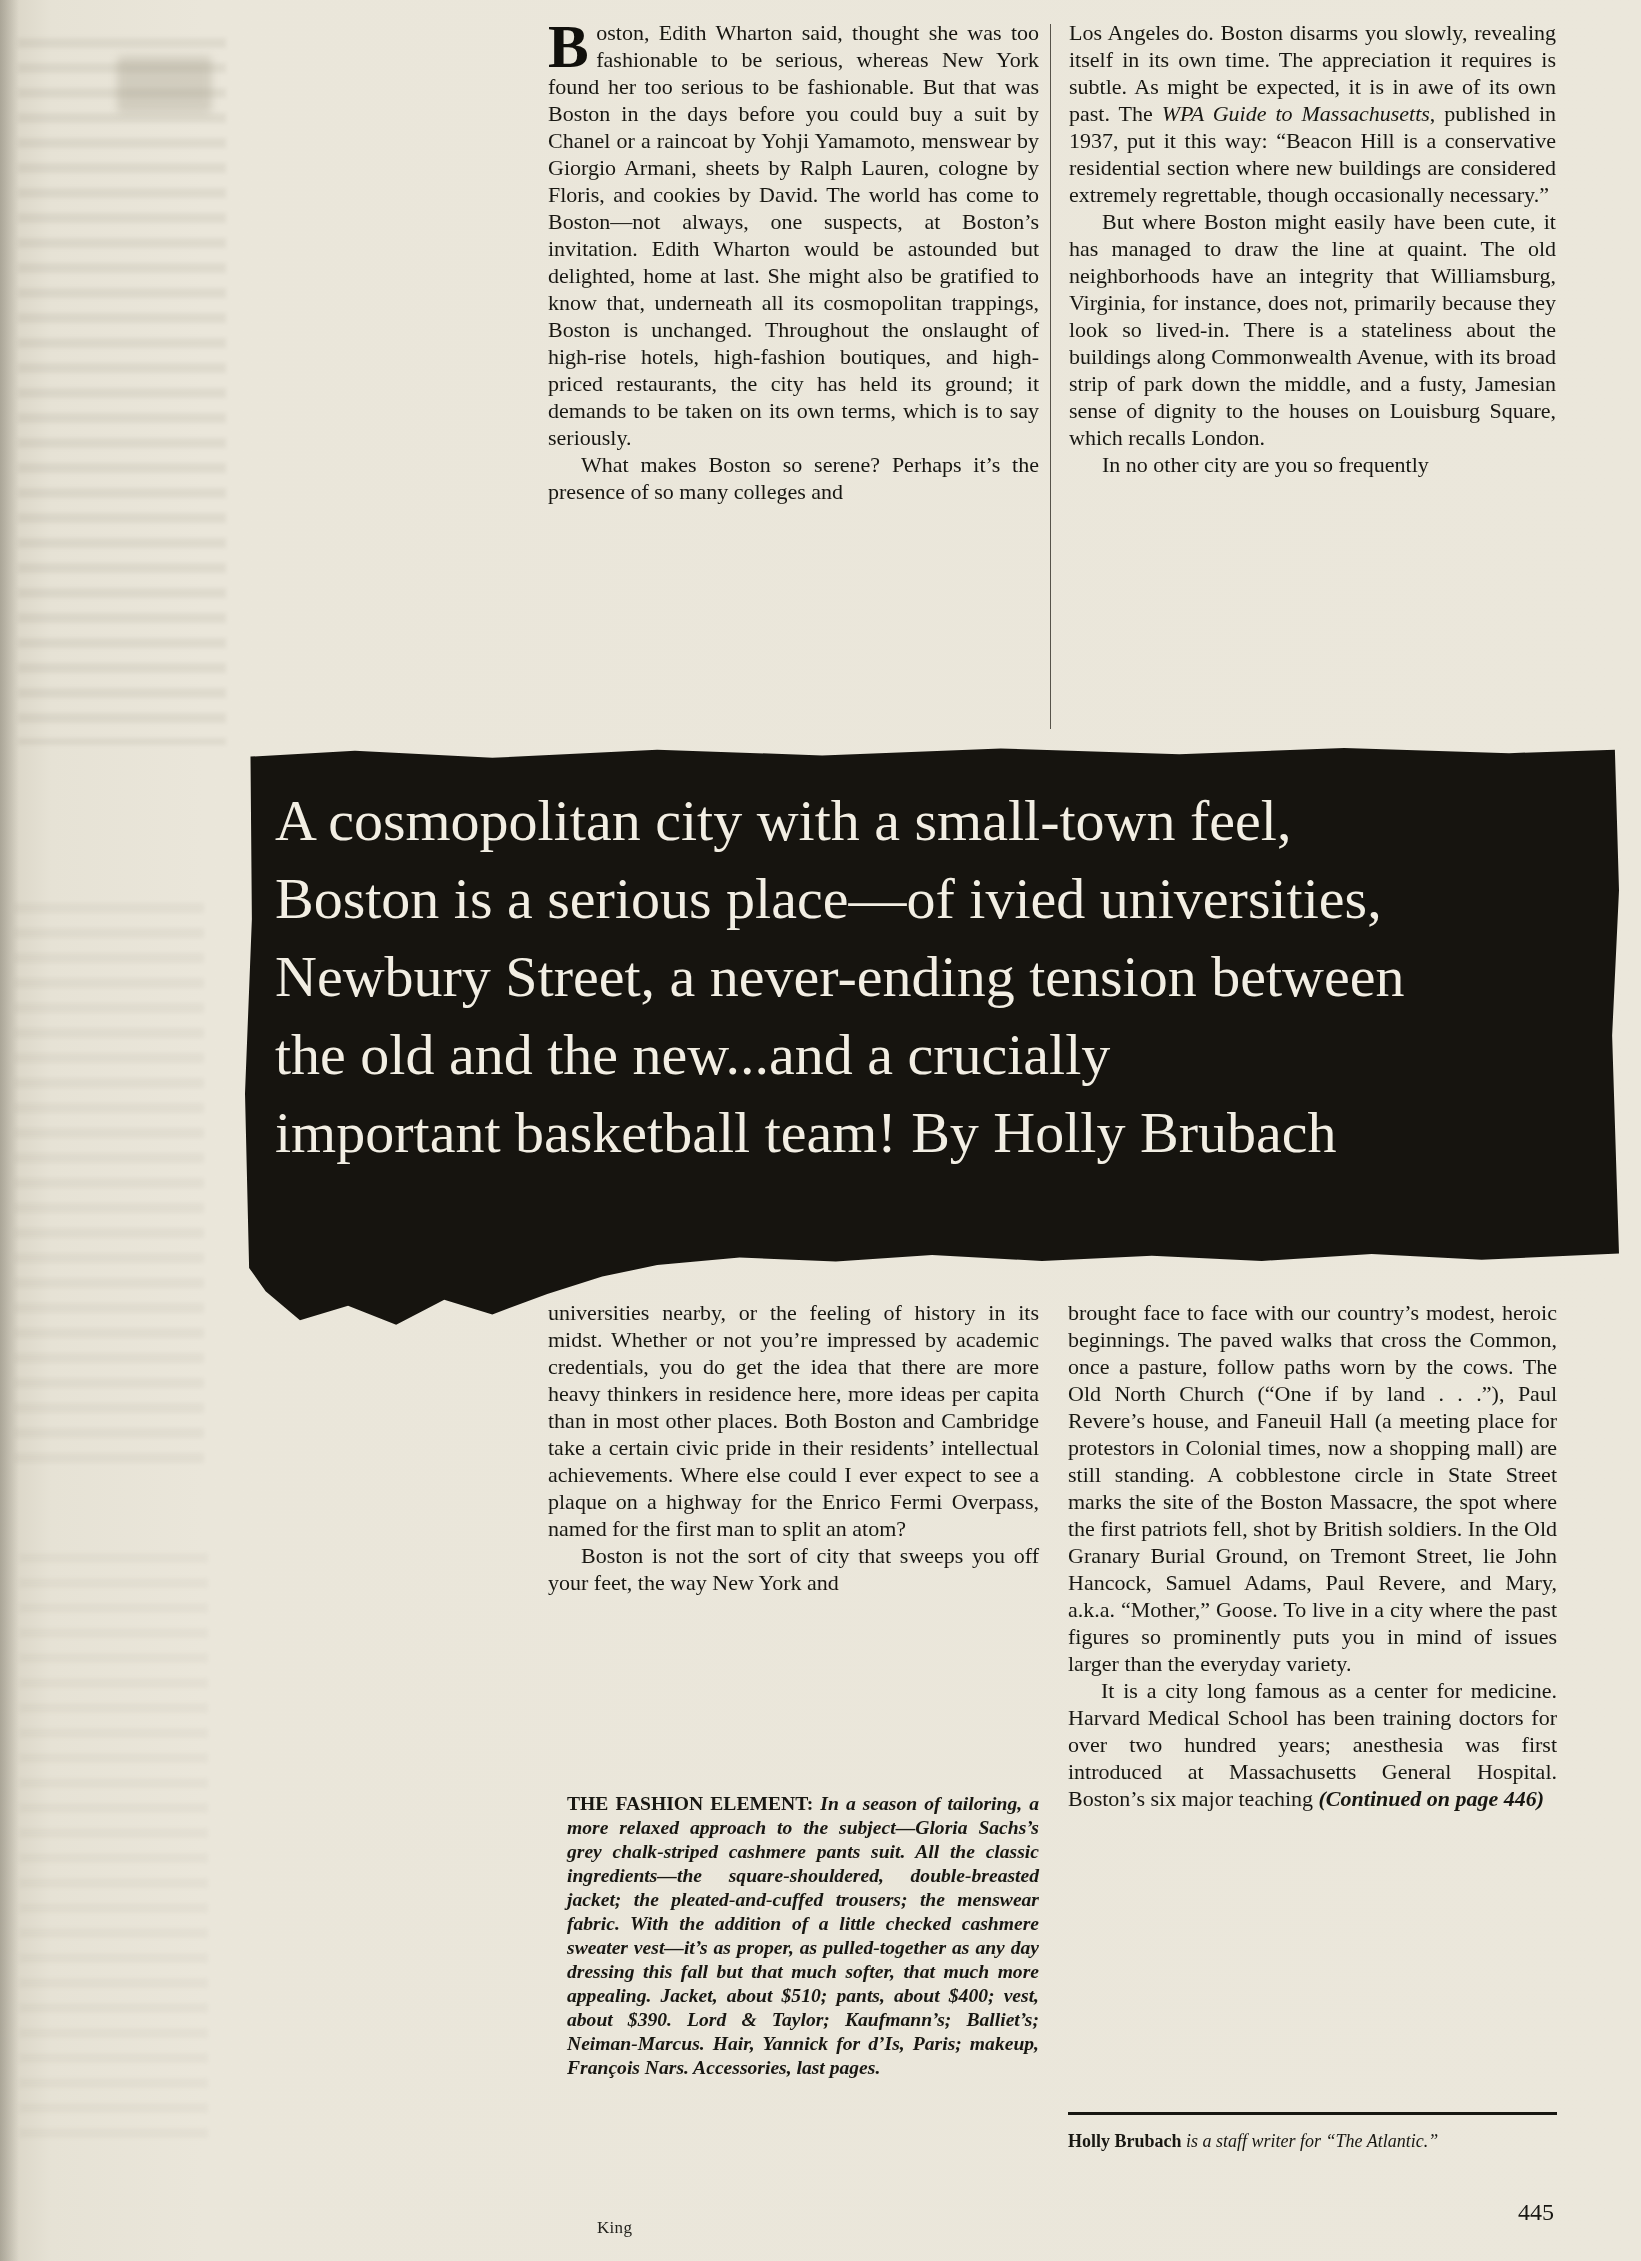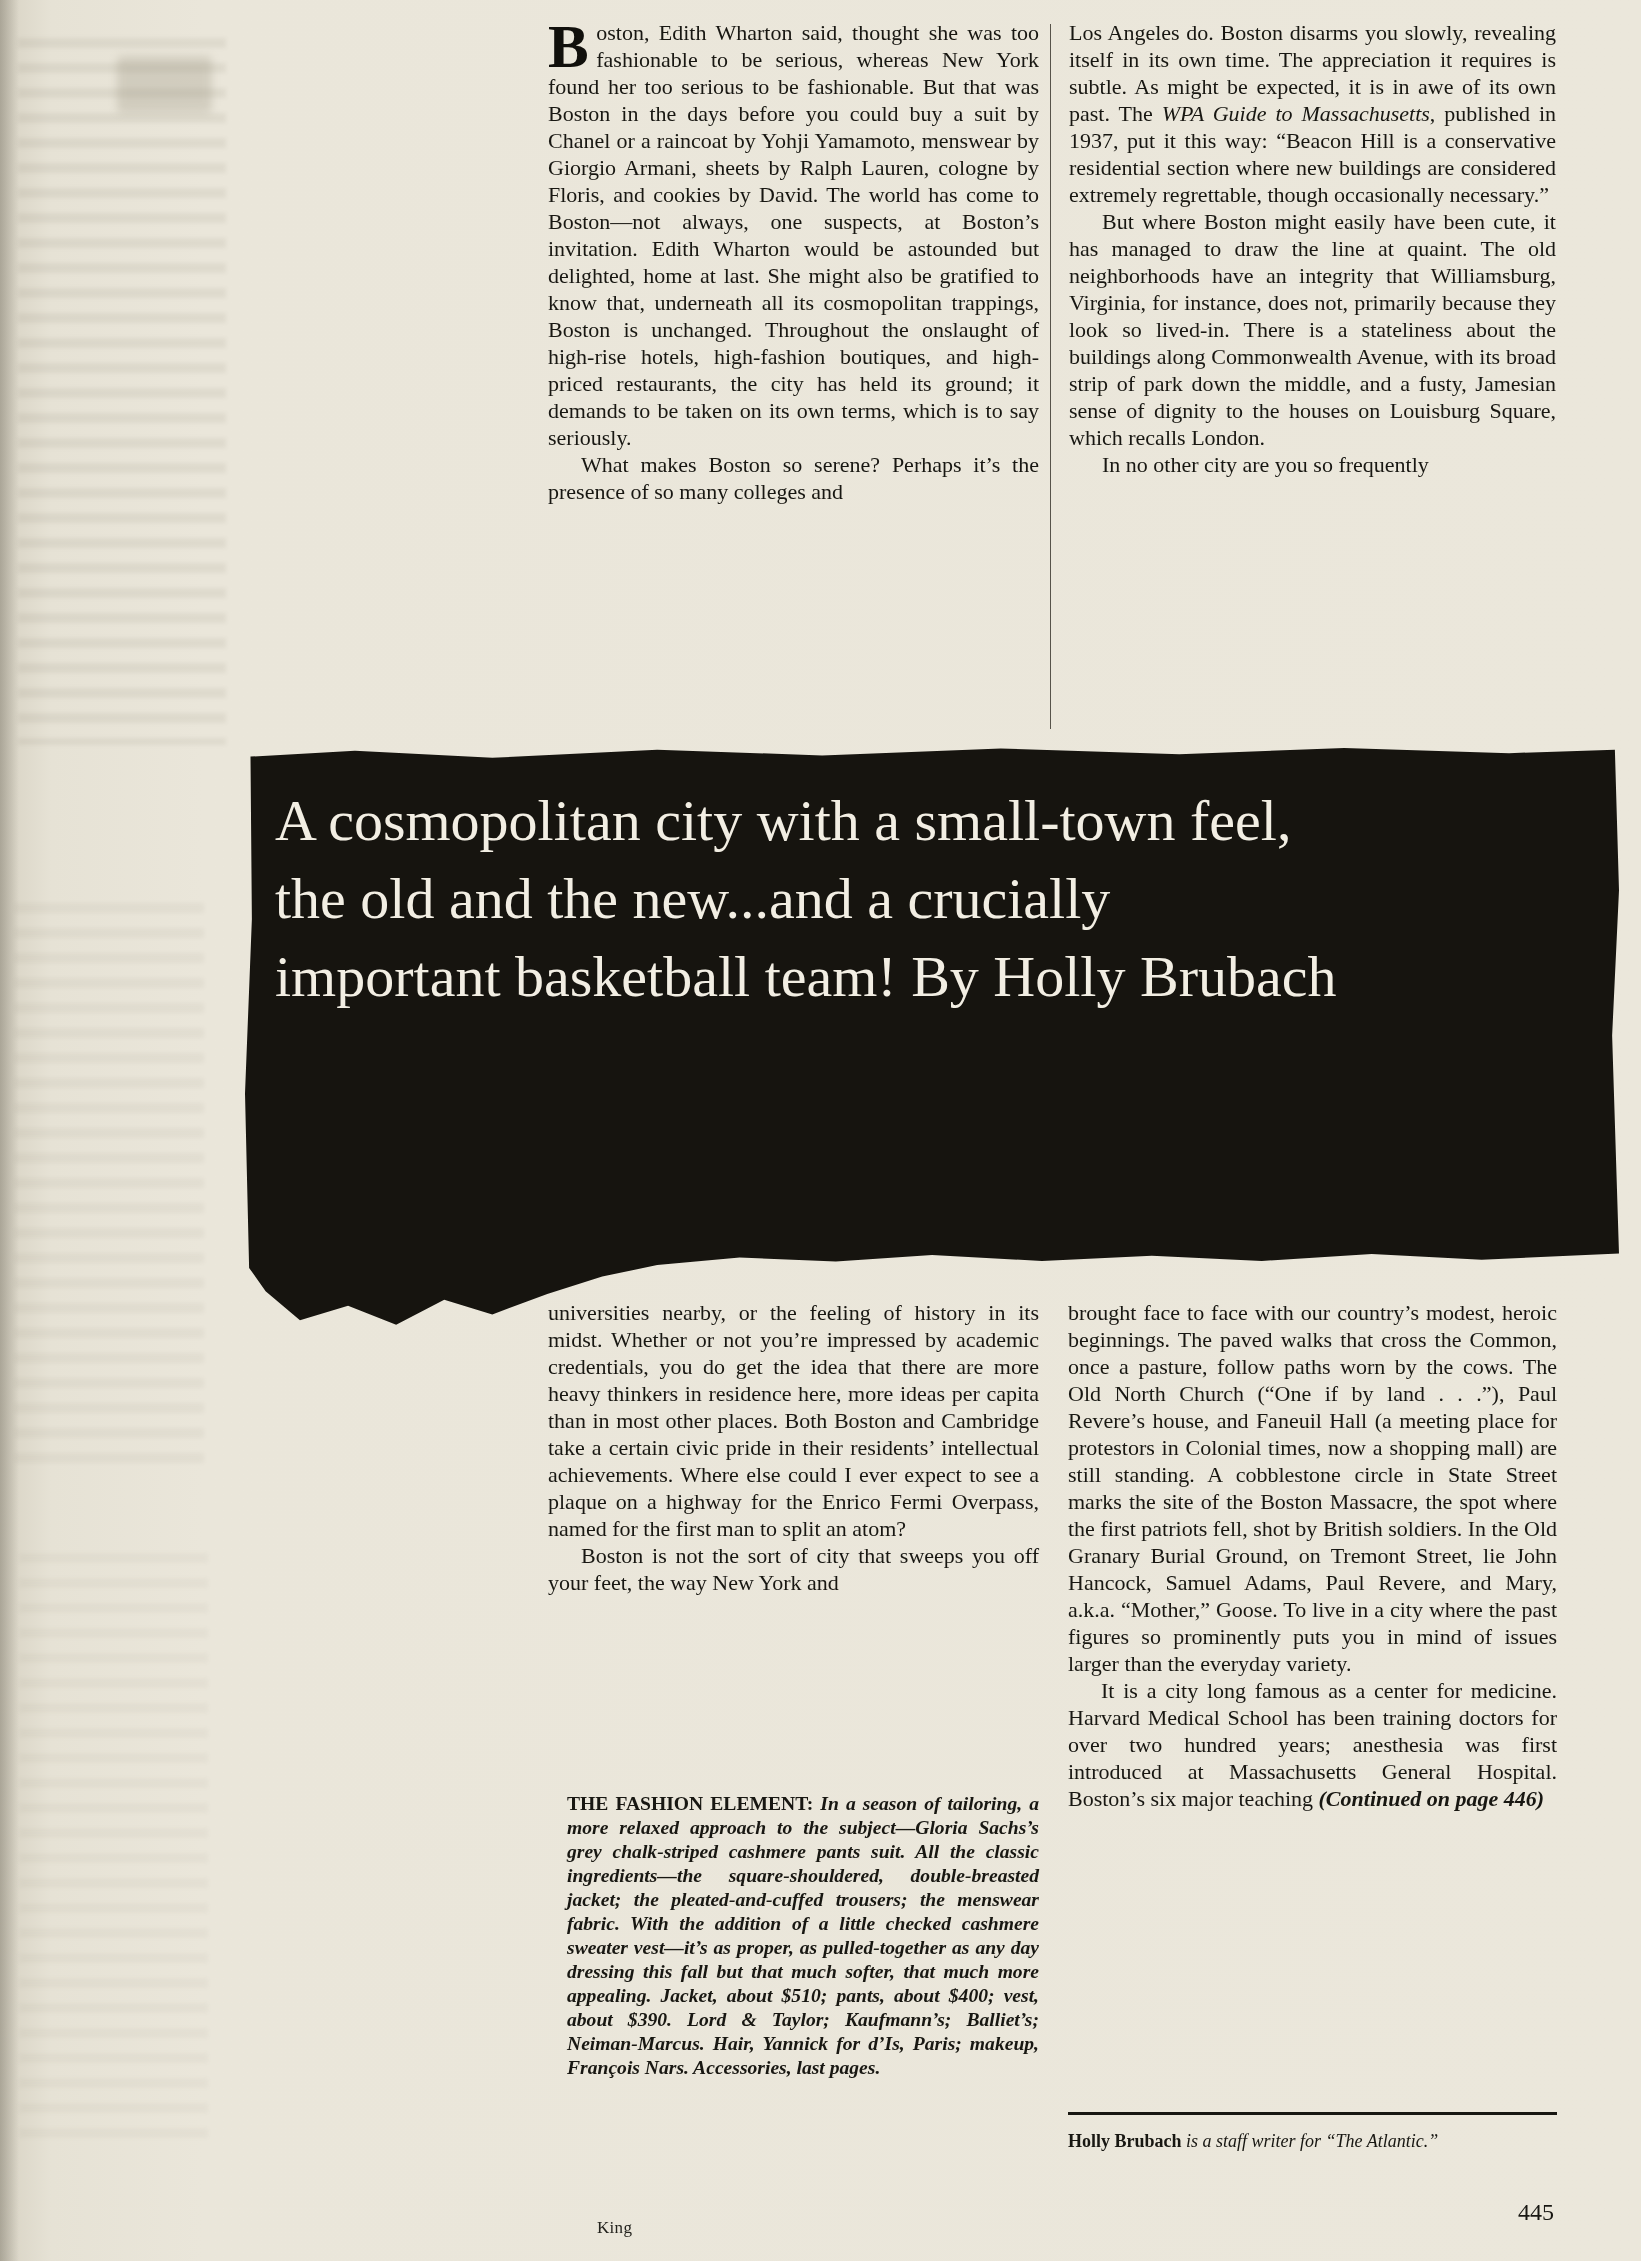--- a/index.html
+++ b/index.html
@@ -107,20 +107,22 @@
 
   <section class="col col-top-right">
     <p><span>Los Angeles do. Boston disarms you slowly, revealing itself in its own time. The appreciation it requires is subtle. As might be expected, it is in awe of its own past. The </span><i>WPA Guide to Massachusetts</i><span>, published in 1937, put it this way: “Beacon Hill is a conservative residential section where new buildings are considered extremely regrettable, though occasionally necessary.”</span></p>
     <p class="indent">But where Boston might easily have been cute, it has managed to draw the line at quaint. The old neighborhoods have an integrity that Williamsburg, Virginia, for instance, does not, primarily because they look so lived-in. There is a stateliness about the buildings along Commonwealth Avenue, with its broad strip of park down the middle, and a fusty, Jamesian sense of dignity to the houses on Louisburg Square, which recalls London.</p>
     <p class="indent">In no other city are you so frequently</p>
   </section>
 
   <div class="banner">
     <div class="pq">
       <div class="pq-line">A cosmopolitan city with a small-town feel,</div>
+      <div class="pq-line">Boston is a serious place—of ivied universities,</div>
+      <div class="pq-line">Newbury Street, a never-ending tension between</div>
       <div class="pq-line">the old and the new...and a crucially</div>
       <div class="pq-line">important basketball team! By Holly Brubach</div>
     </div>
   </div>
 
   <section class="col col-bottom-left">
     <p>universities nearby, or the feeling of history in its midst. Whether or not you’re impressed by academic credentials, you do get the idea that there are more heavy thinkers in residence here, more ideas per capita than in most other places. Both Boston and Cambridge take a certain civic pride in their residents’ intellectual achievements. Where else could I ever expect to see a plaque on a highway for the Enrico Fermi Overpass, named for the first man to split an atom?</p>
     <p class="indent">Boston is not the sort of city that sweeps you off your feet, the way New York and</p>
   </section>
 

